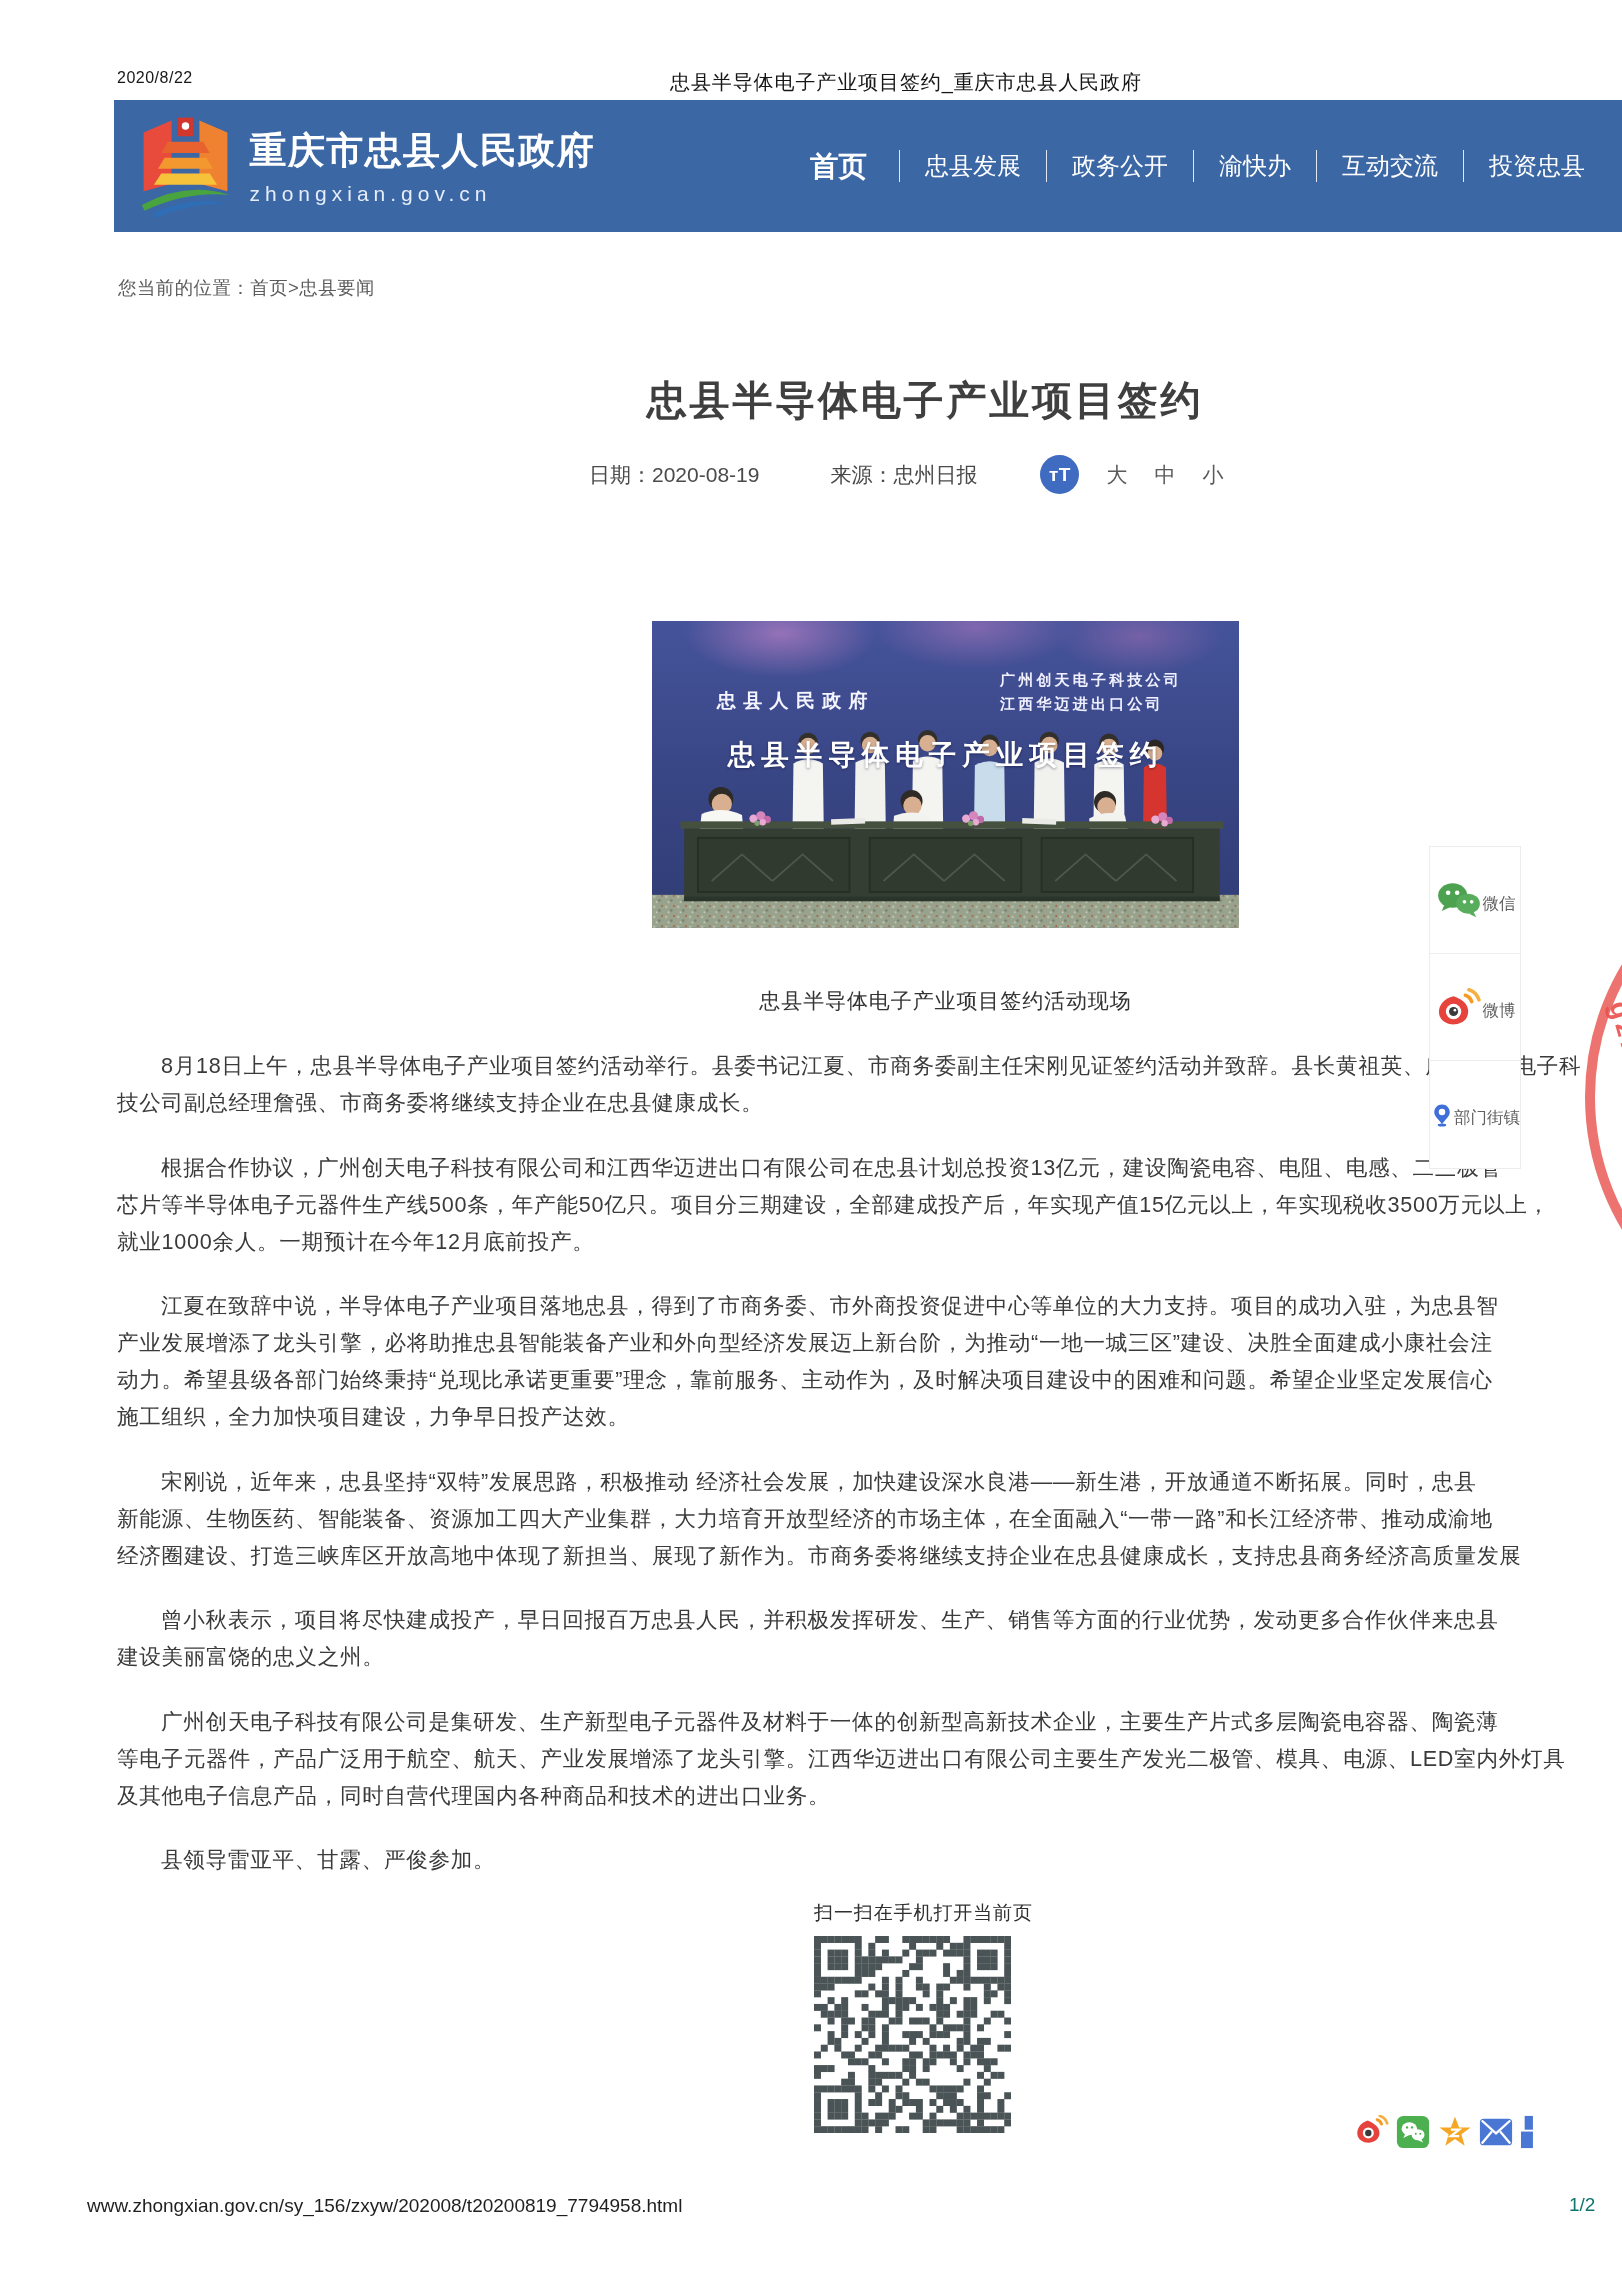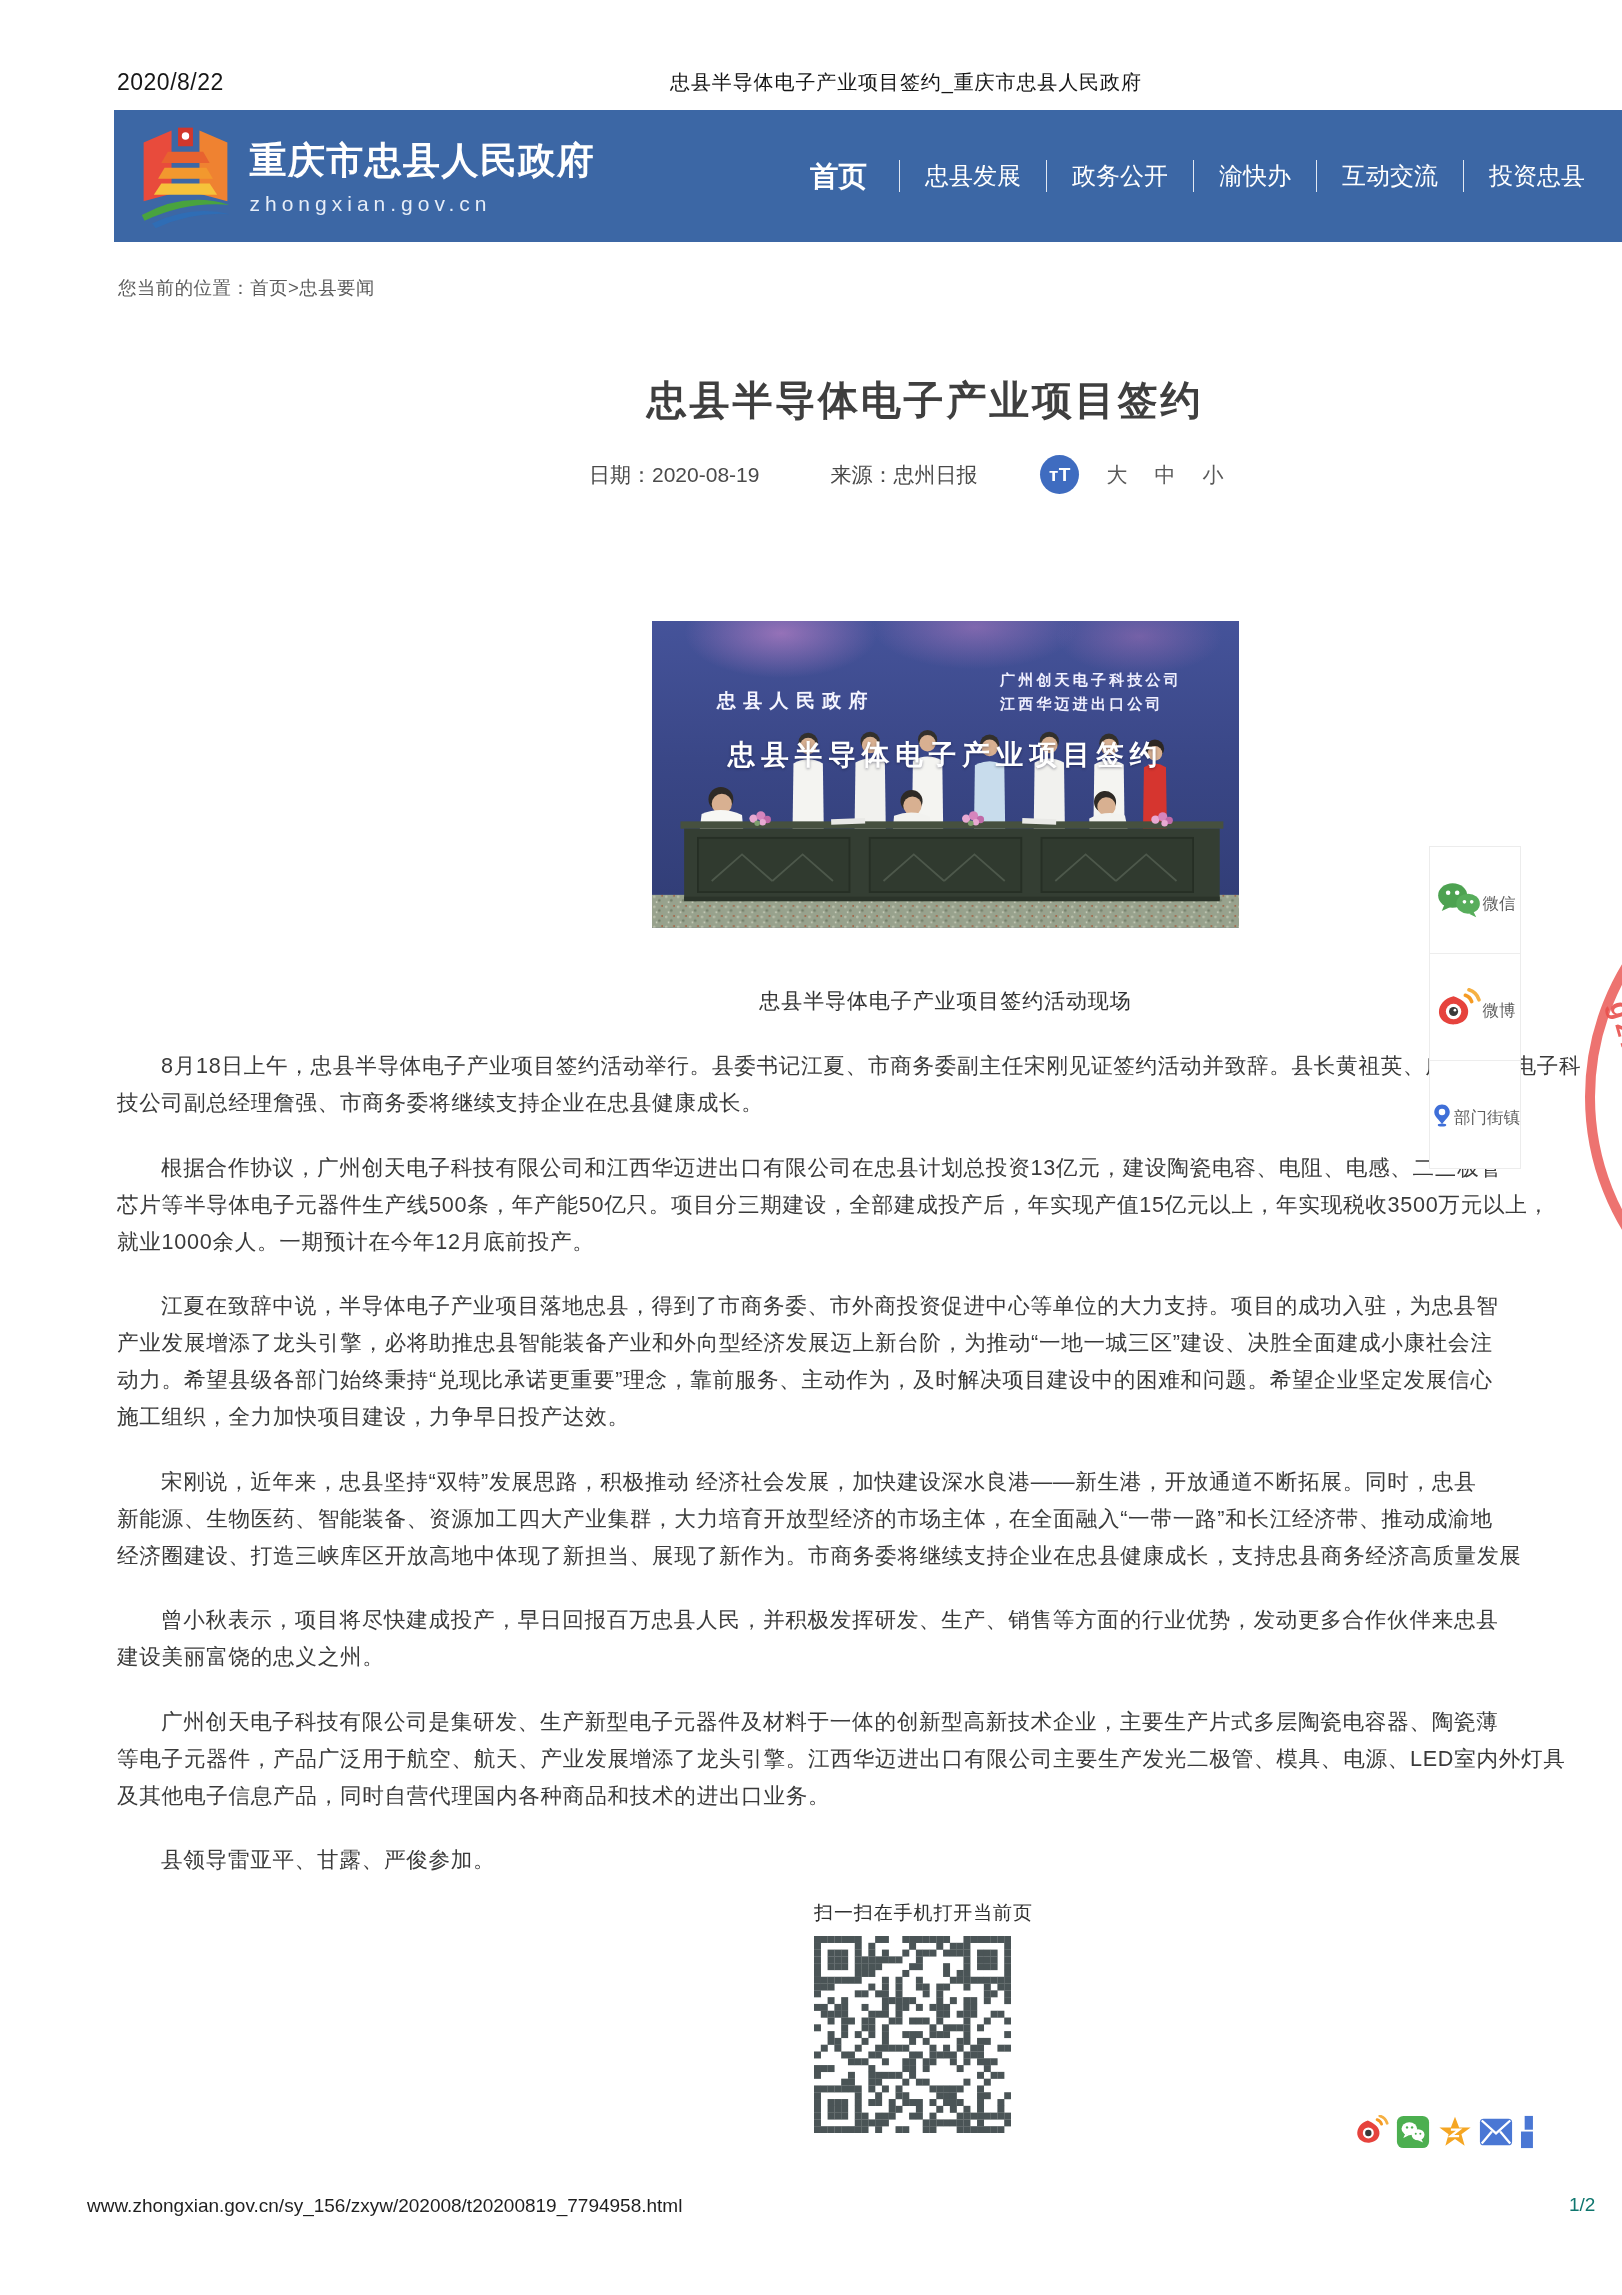--- a/index.html
+++ b/index.html
@@ -2,25 +2,25 @@
 <html style="font-size:7.3px"><head>
 <meta charset="utf-8">
 <style>
   * { margin:0; padding:0; box-sizing:border-box; }
   html,body { background:#ffffff; }
   body{
     width:1623px; height:2295px; position:relative; overflow:hidden;
     font-family:"Liberation Sans","DejaVu Sans",sans-serif; color:#3a3a3a;
   }
   
-  .print-date{ position:absolute; left:117px; top:69px; font-size:23px; color:#161616; letter-spacing:0.5px;}
+  .print-date{ position:absolute; left:117px; top:69px; font-size:16px; color:#161616; letter-spacing:0.5px;}
   .print-title{ position:absolute; left:670px; top:69px; font-size:20px; color:#161616; letter-spacing:0.9px;}
   .print-dash{ position:absolute; left:1051px; top:128px; width:12px; height:4.1px; background:#2c2c2c;}
   
-  .banner{ position:absolute; left:114px; top:110px; right:0; height:132px; background:#3c67a5; display:flex; align-items:center;}
+  .banner{ position:absolute; left:114px; top:100px; right:0; height:132px; background:#3c67a5; display:flex; align-items:center;}
   .logo{ margin-left:24px; width:95px; height:107px; flex:0 0 auto;}
   .brand{ margin-left:16.5px; color:#ffffff;}
   .brand-name{ font-size:37px; font-weight:bold; letter-spacing:1.4px; }
   .brand-url{ font-size:21px; letter-spacing:5px; color:#e6edf8; margin-top:6.4px;}
   .nav{ position:absolute; left:671px; top:0; bottom:0; right:0; display:flex; align-items:center; list-style:none; overflow:hidden;}
   .nav li{ color:#ffffff; font-size:24px; padding:0 25px; white-space:nowrap; border-left:1.4px solid rgba(255,255,255,.85); line-height:32px; cursor:pointer;}
   .nav li:first-child{ border-left:none; font-size:28.5px; font-weight:bold; padding-right:32px;}
   
   .breadcrumb{ position:absolute; left:118px; top:275px; font-size:18.4px; color:#5b5b5b; letter-spacing:0.5px;}
   

